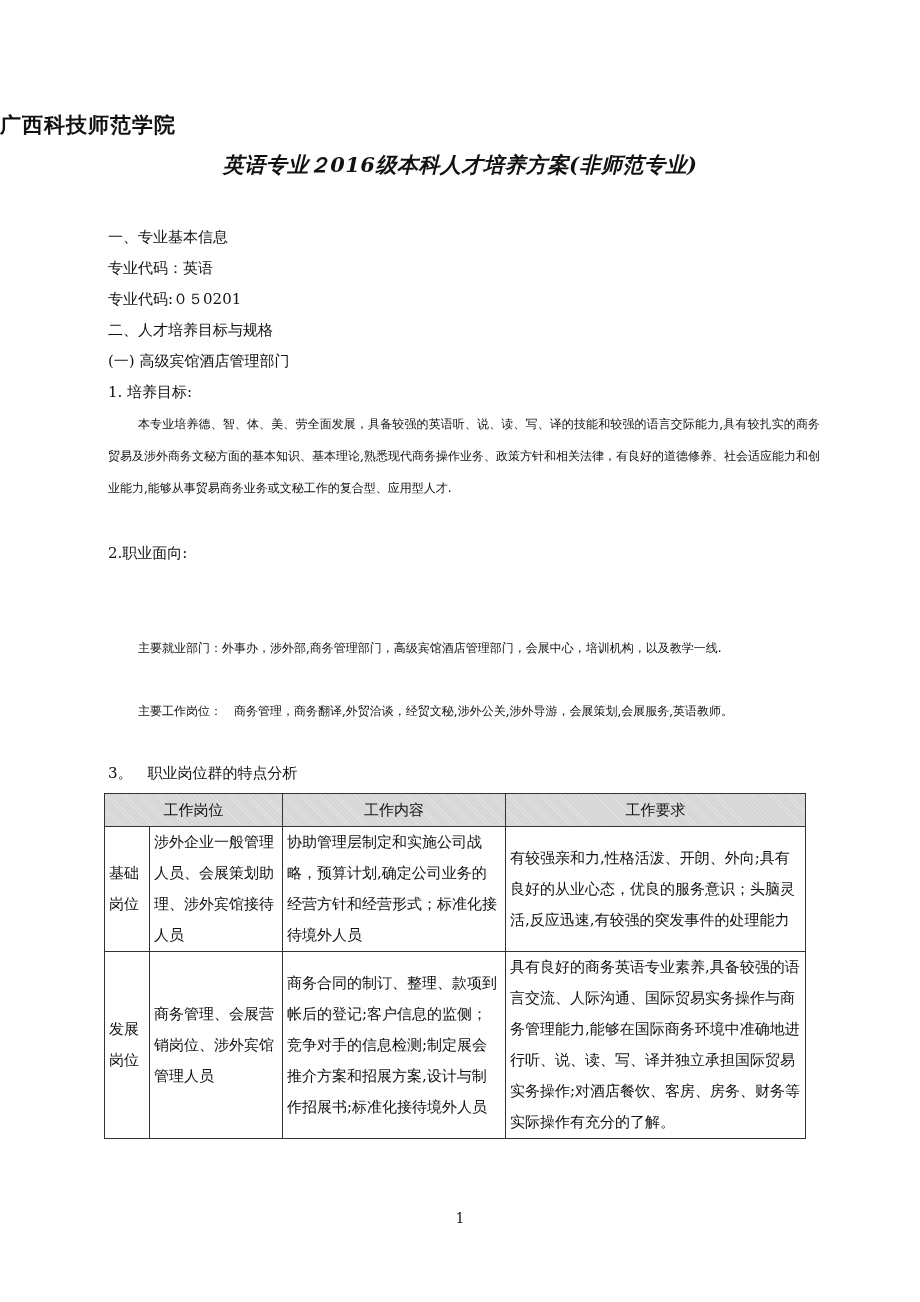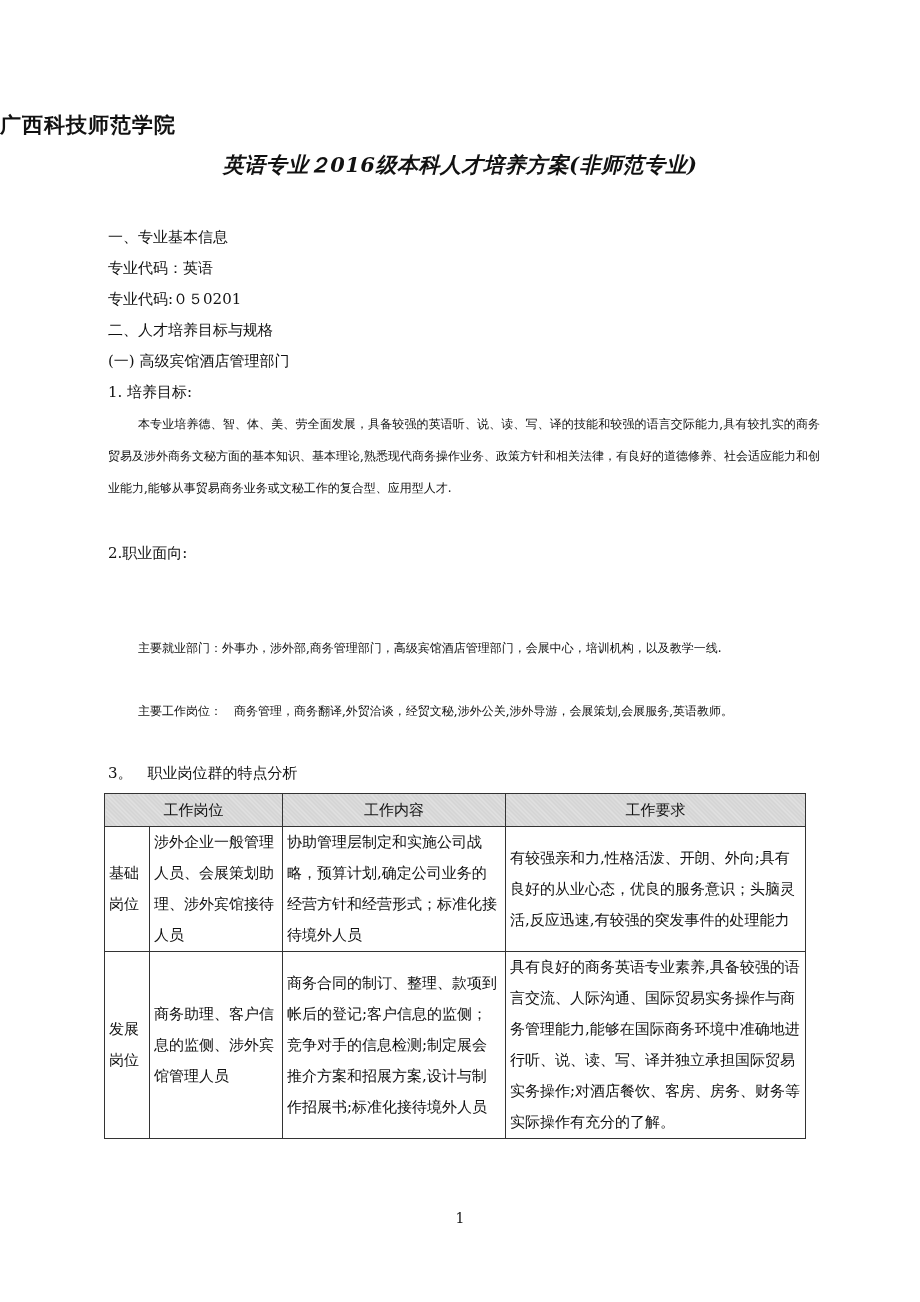--- a/index.html
+++ b/index.html
@@ -57,21 +57,21 @@
     </thead>
     <tbody>
       <tr>
         <td class="cat">基础岗位</td>
         <td class="col-pos">涉外企业一般管理人员、会展策划助理、涉外宾馆接待人员</td>
         <td class="col-content">协助管理层制定和实施公司战略，预算计划,确定公司业务的经营方针和经营形式；标准化接待境外人员</td>
         <td>有较强亲和力,性格活泼、开朗、外向;具有良好的从业心态，优良的服务意识；头脑灵活,反应迅速,有较强的突发事件的处理能力</td>
       </tr>
       <tr>
         <td class="cat">发展岗位</td>
-        <td class="col-pos">商务助理、客户信息的监侧、涉外宾馆管理人员</td>
+        <td class="col-pos">商务管理、会展营销岗位、涉外宾馆管理人员</td>
         <td class="col-content">商务合同的制订、整理、款项到帐后的登记;客户信息的监侧；竞争对手的信息检测;制定展会推介方案和招展方案,设计与制作招展书;标准化接待境外人员</td>
         <td>具有良好的商务英语专业素养,具备较强的语言交流、人际沟通、国际贸易实务操作与商务管理能力,能够在国际商务环境中准确地进行听、说、读、写、译并独立承担国际贸易实务操作;对酒店餐饮、客房、房务、财务等实际操作有充分的了解。</td>
       </tr>
     </tbody>
   </table>
 
   <div class="pagenum">1</div>
 </div>
 
 </body></html>

